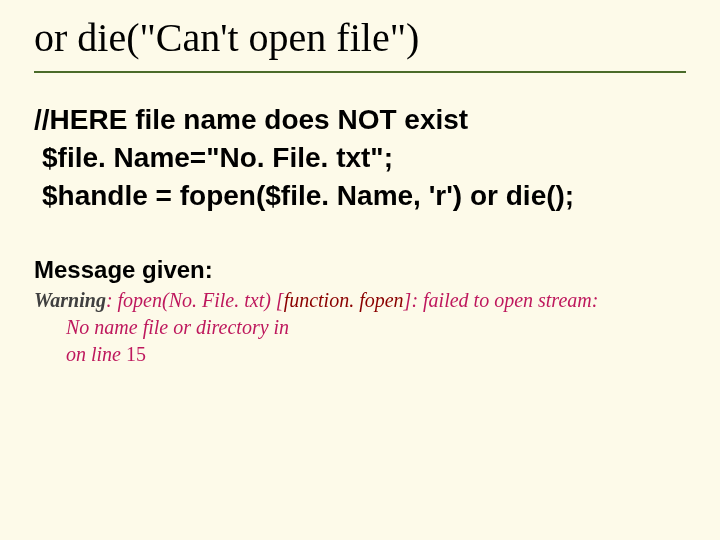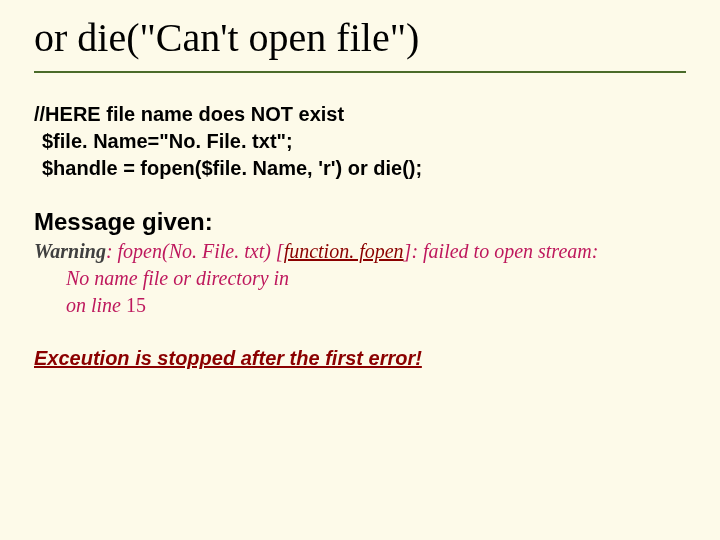--- a/index.html
+++ b/index.html
@@ -23,24 +23,24 @@
   .title {
     font-size: 40px;
     color: #000;
     padding: 4px 0 10px 0;
     border-bottom: 2px solid #4a6b2a;
     margin-bottom: 28px;
     font-family: "Times New Roman", Times, serif;
   }
   .codeblock {
     font-family: Arial, Helvetica, sans-serif;
-    font-size: 20px;
+    font-size: 28px;
     font-weight: bold;
     line-height: 1.35;
-    margin-bottom: 24px;
+    margin-bottom: 40px;
   }
   .codeblock .code-line { margin-left: 8px; }
   .msgblock {
     line-height: 1.35;
     margin-bottom: 28px;
   }
   .msg-label {
     font-family: Arial, Helvetica, sans-serif;
     font-size: 24px;
     font-weight: bold;
@@ -48,21 +48,20 @@
   .msg-body {
     font-style: italic;
     font-size: 20px;
   }
   .msg-warn {
     font-weight: bold;
     color: #404040;
   }
   .msg-link {
     color: #8b0000;
-    text-decoration: underline;
   }
   .msg-plain {
     color: #be185d;
   }
   .msg-indent { margin-left: 32px; display: block; }
   .msg-linenum { font-weight: normal; font-style: normal; margin-top: 27px; }
   .stopline {
     color: #8b0000;
     font-family: Arial, Helvetica, sans-serif;
     font-size: 20px;
@@ -88,15 +87,14 @@
     <div class="msg-label">Message given:</div>
     <div class="msg-body">
       <span class="msg-warn">Warning</span><span class="msg-plain">: fopen(No. File. txt) [</span><span class="msg-link">function. fopen</span><span class="msg-plain">]: failed to open stream:</span>
       <span class="msg-indent msg-plain">No name file or directory in</span>
       <span class="msg-indent msg-plain">
         <span>on line </span><span class="msg-linenum">15</span>
       </span>
     </div>
   </div>
 
-  <div class="stopline">Exceution is stopped after the first error!</div>
 
 </div>
 
 </body></html>

